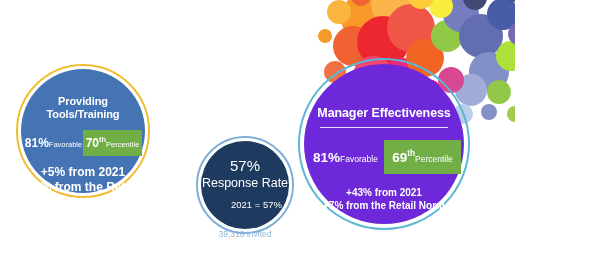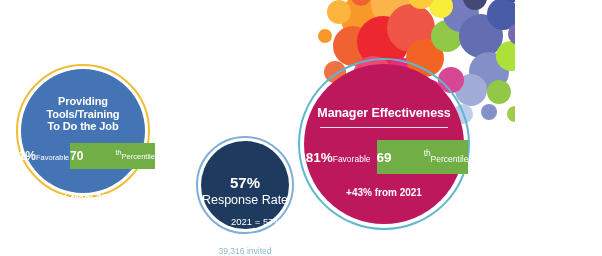--- a/index.html
+++ b/index.html
@@ -75,21 +75,21 @@
 
   
   #circle-manager-ring {
     left: 298px; top: 58px;
     width: 172px; height: 172px;
     border: 2px solid #5CB6D4;
   }
   #circle-manager {
     left: 304px; top: 64px;
     width: 160px; height: 160px;
-    background: #be185d;
+    background: #6d28d9;
   }
 
   
   .card-title {
     font-weight: bold;
     line-height: 1.15;
     letter-spacing: -0.1px;
   }
   #circle-tools .card-title {
     font-size: 11px;
@@ -146,37 +146,36 @@
     line-height: 1;
   }
   #circle-tools .stat-value { font-size: 12px; }
   #circle-tools .stat-label { font-size: 7.5px; margin-top: 3px; }
   #circle-manager .stat-value { font-size: 13.5px; }
   #circle-manager .stat-label { font-size: 8.5px; margin-top: 4px; }
 
   .ordinal {
     font-size: 0.62em;
     vertical-align: super;
-    font-weight: normal;
-    padding-left: 32px;
+    font-weight: bold;
   }
 
   
   .card-foot {
     font-weight: bold;
     line-height: 1.25;
   }
-  #circle-tools .card-foot { font-size: 10px; margin-top: 24px; width: 120px; text-align: center; }
+  #circle-tools .card-foot { font-size: 12px; margin-top: 9px; width: 120px; text-align: center; }
   #circle-manager .card-foot { font-size: 10px; margin-top: 13px; width: 152px; }
 
   
   #circle-response .rr-value {
     font-size: 15px;
-    font-weight: bold;
-    margin-top: 34px;
+    font-weight: normal;
+    margin-top: 17px;
     line-height: 1;
   }
   #circle-response .rr-label {
     font-size: 12.5px;
     margin-top: 4px;
     line-height: 1;
   }
   #circle-response .rr-compare {
     font-size: 9.5px;
     margin-top: 10px;
@@ -233,21 +232,20 @@
       <circle cx="172" cy="8" r="7" fill="#FFF200"></circle>
       <circle cx="50" cy="52" r="7" fill="#F7941E"></circle>
       <circle cx="238" cy="10" r="8" fill="#444B7E"></circle>
     </g>
   </svg>
 
   <div class="ring" id="circle-tools-ring"></div>
   <div class="metric-circle" id="circle-tools">
     <div class="card-title">
       <span>Providing Tools/Training</span><br>
-      <span>To Do the Job</span>
     </div>
     <div class="title-rule"></div>
     <div class="stats-row">
       <div class="stat-block stat-favorable">
         <div class="stat-value">81%</div>
         <div class="stat-label">Favorable</div>
       </div>
       <div class="stat-block stat-percentile">
         <div class="stat-value"><span>70</span><span class="ordinal">th</span></div>
         <div class="stat-label">Percentile</div>
@@ -279,16 +277,17 @@
         <div class="stat-value">81%</div>
         <div class="stat-label">Favorable</div>
       </div>
       <div class="stat-block stat-percentile">
         <div class="stat-value"><span>69</span><span class="ordinal">th</span></div>
         <div class="stat-label">Percentile</div>
       </div>
     </div>
     <div class="card-foot">
       <span>+43% from 2021</span><br>
+      <span>+7% from the Retail Norm</span>
     </div>
   </div>
 
 </div>
 
 </body></html>

